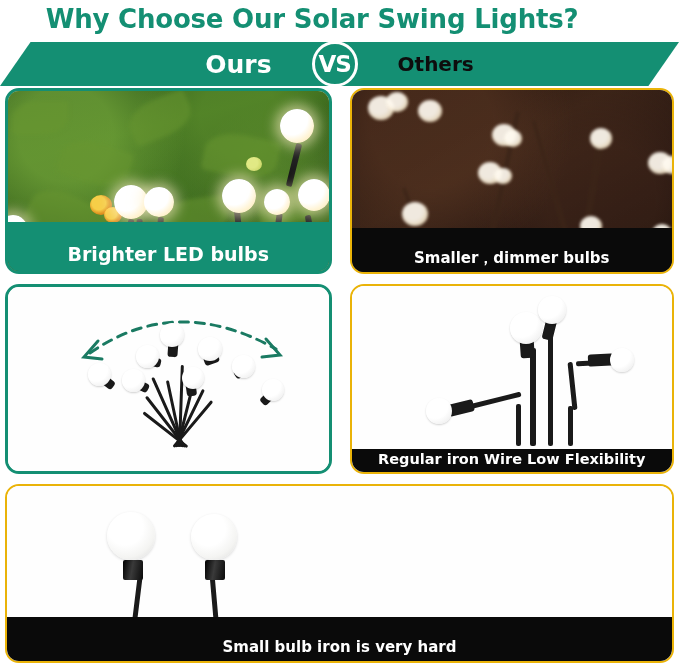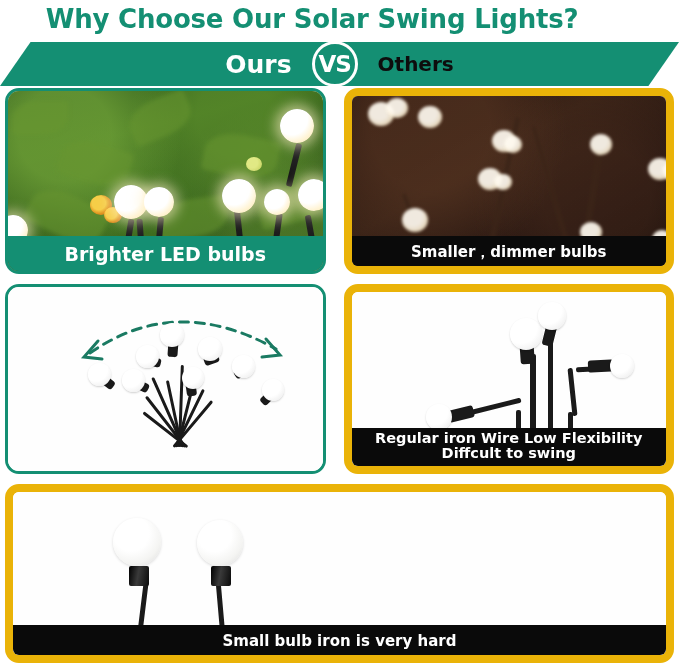--- a/index.html
+++ b/index.html
@@ -20,21 +20,21 @@
 
   
   .banner-wrap{ position:absolute; left:0; top:42px; width:679px; height:44px; }
   .banner-bg{
     position:absolute; left:0; top:0; width:679px; height:44px;
     background:#148f73;
     clip-path:polygon(4.5% 0, 100% 0, 95.5% 100%, 0 100%);
   }
   .banner-row{
     position:absolute; left:0; top:0; width:679px; height:44px;
-    display:flex; align-items:center; justify-content:center; gap:20px;border-radius:17px;
+    display:flex; align-items:center; justify-content:center; gap:40px;border-radius:17px;
   }
   .ours-label{
     font-size:25px; font-weight:600; color:#ffffff;
     font-family:"DejaVu Sans", sans-serif; line-height:1;
   }
   .others-label{
     font-size:20px; font-weight:600; color:#0d0d0d;
     font-family:"DejaVu Sans", sans-serif; line-height:1;
   }
   .vs-badge{
@@ -53,27 +53,27 @@
   .row{ position:absolute; left:0; width:679px; display:flex; gap:18px; padding:0 5px; }
   .row-1{ top:0;   height:186px; }
   .row-2{ top:196px; height:190px; }
   .row-3{ top:396px; height:179px; }
 
   .panel{
     position:relative; flex:1 1 0; height:100%;
     border-radius:14px; overflow:hidden;
   }
   .panel.ours{ border:3px solid #148f73; }
-  .panel.others{ border:8px solid #eab308; }
+  .panel.others{ border:2px solid #eab308; }
 
   .photo{ position:absolute; inset:0; }
 
   .caption{
     position:absolute; left:0; right:0; bottom:0;
-    padding:8px 6px 6px;
+    padding:22px 6px 6px;
     text-align:center; color:#ffffff;
     font-family:"DejaVu Sans", sans-serif;
     font-weight:bold; line-height:1.08;
   }
   .caption.teal{ background:#148f73; font-size:19px; }
   .caption.black{ background:#0a0a0a; font-size:15px; }
   .caption.black.two-line{ font-size:14.5px; padding:3px 4px 4px; }
 
   
   .foliage{
@@ -287,21 +287,20 @@
         <div class="stick-cap" style="left:192px;top:32px;width:11px;height:22px;transform:rotate(14deg);"></div>
         <div class="stick-cap" style="left:96px;top:116px;width:26px;height:12px;transform:rotate(-14deg);"></div>
         <div class="stick-cap" style="left:236px;top:68px;width:26px;height:12px;transform:rotate(-3deg);"></div>
         <div class="stick-bulb" style="left:158px;top:26px;width:32px;height:32px;"></div>
         <div class="stick-bulb" style="left:186px;top:10px;width:28px;height:28px;"></div>
         <div class="stick-bulb" style="left:74px;top:112px;width:26px;height:26px;"></div>
         <div class="stick-bulb" style="left:258px;top:62px;width:24px;height:24px;"></div>
       </div>
       <div class="caption black two-line">
         <div>Regular iron Wire Low Flexibility</div>
-        <div>Diffcult to swing</div>
       </div>
     </div>
   </div>
 
   <div class="row row-3">
 
 
     <div class="panel others">
       <div class="photo white-bg">
         <div class="wire" style="left:126px;top:90px;width:5px;height:76px;transform:rotate(7deg);"></div>

